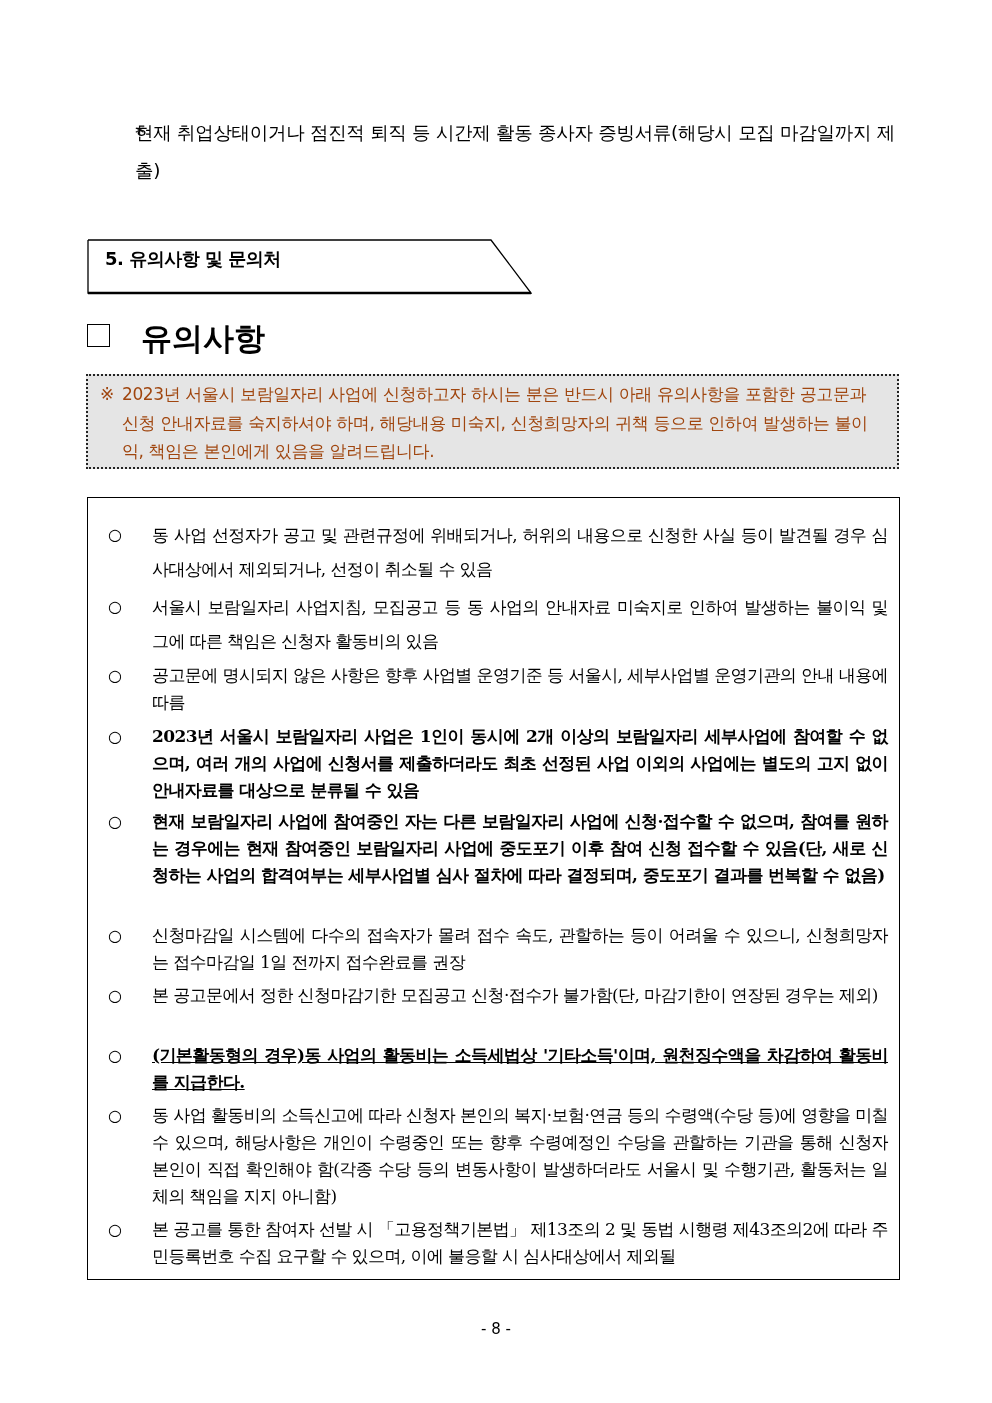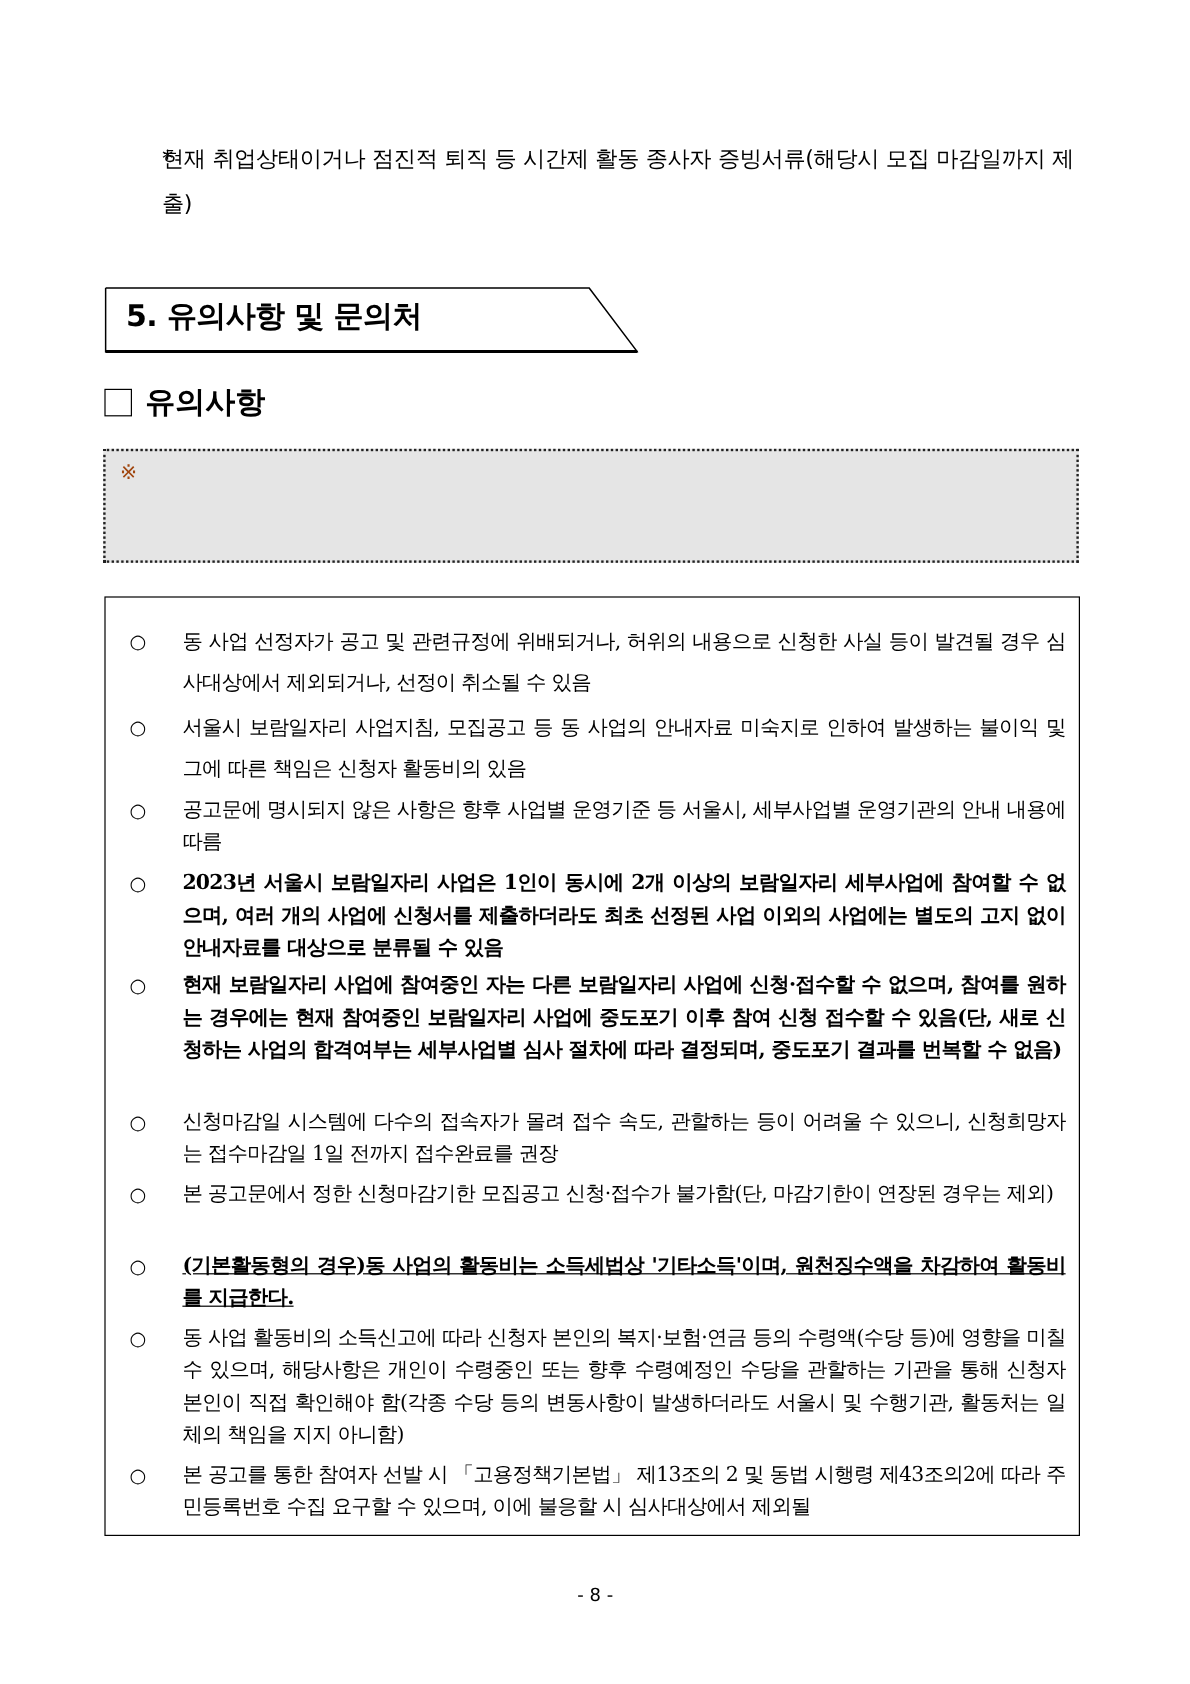--- a/index.html
+++ b/index.html
@@ -8,26 +8,26 @@
     .abs { position:absolute; }
 
     .note { left:135px; top:114px; width:760px; font-family:"DejaVu Sans", sans-serif;
             font-size:18.5px; line-height:38px; letter-spacing:-0.3px; }
     .note .star { position:absolute; left:0; top:0; }
     .note .txt { display:block; }
 
     .sec-title { left:87px; top:239px; width:445px; height:55px; }
     .sec-title svg { position:absolute; left:0; top:0; }
     .sec-title .label { position:absolute; left:18px; top:8px; font-family:"DejaVu Sans", sans-serif;
-            font-weight:bold; font-size:25px; letter-spacing:-0.5px; }
+            font-weight:bold; font-size:18px; letter-spacing:-0.5px; }
 
     .sub { left:87px; top:320px; height:36px; }
     .sub .box { position:absolute; left:0; top:4px; width:21px; height:21px; border:1.5px solid #000; }
-    .sub .label { position:absolute; left:34px; top:-2px; white-space:nowrap; font-family:"DejaVu Sans", sans-serif;
-            font-weight:bold; font-size:25px; }
+    .sub .label { position:absolute; left:54px; top:-2px; white-space:nowrap; font-family:"DejaVu Sans", sans-serif;
+            font-weight:bold; font-size:31px; }
 
     .warn { left:86px; top:374px; width:813px; height:95px; background:#e5e5e5;
             border:2px dotted #222; box-sizing:border-box; padding:4px 10px 0 12px;
             color:#a0460f; font-family:"DejaVu Sans", sans-serif; font-size:17px;
             line-height:28.5px; letter-spacing:-0.4px; }
     .warn .mark { position:absolute; left:12px; top:4px; }
     .warn .t { display:block; margin-left:22px; }
 
     .content { left:87px; top:497px; width:813px; height:783px; border:1.5px solid #000;
                box-sizing:border-box; }
@@ -56,20 +56,21 @@
   <span class="label">5. 유의사항 및 문의처</span>
 </div>
 
 <div class="abs sub">
   <span class="box"></span>
   <span class="label">유의사항</span>
 </div>
 
 <div class="abs warn">
   <span class="mark">※</span>
+  <span class="t">2023년 서울시 보람일자리 사업에 신청하고자 하시는 분은 반드시 아래 유의사항을 포함한 공고문과 신청 안내자료를 숙지하셔야 하며, 해당내용 미숙지, 신청희망자의 귀책 등으로 인하여 발생하는 불이익, 책임은 본인에게 있음을 알려드립니다.</span>
 </div>
 
 <div class="abs content">
   <div class="item" style="top:20px; line-height:34px;">
     <span class="bullet">○</span>
     <span class="txt">동 사업 선정자가 공고 및 관련규정에 위배되거나, 허위의 내용으로 신청한 사실 등이 발견될 경우 심사대상에서 제외되거나, 선정이 취소될 수 있음</span>
   </div>
   <div class="item" style="top:92px; line-height:34px;">
     <span class="bullet">○</span>
     <span class="txt">서울시 보람일자리 사업지침, 모집공고 등 동 사업의 안내자료 미숙지로 인하여 발생하는 불이익 및 그에 따른 책임은 신청자 활동비의 있음</span>

